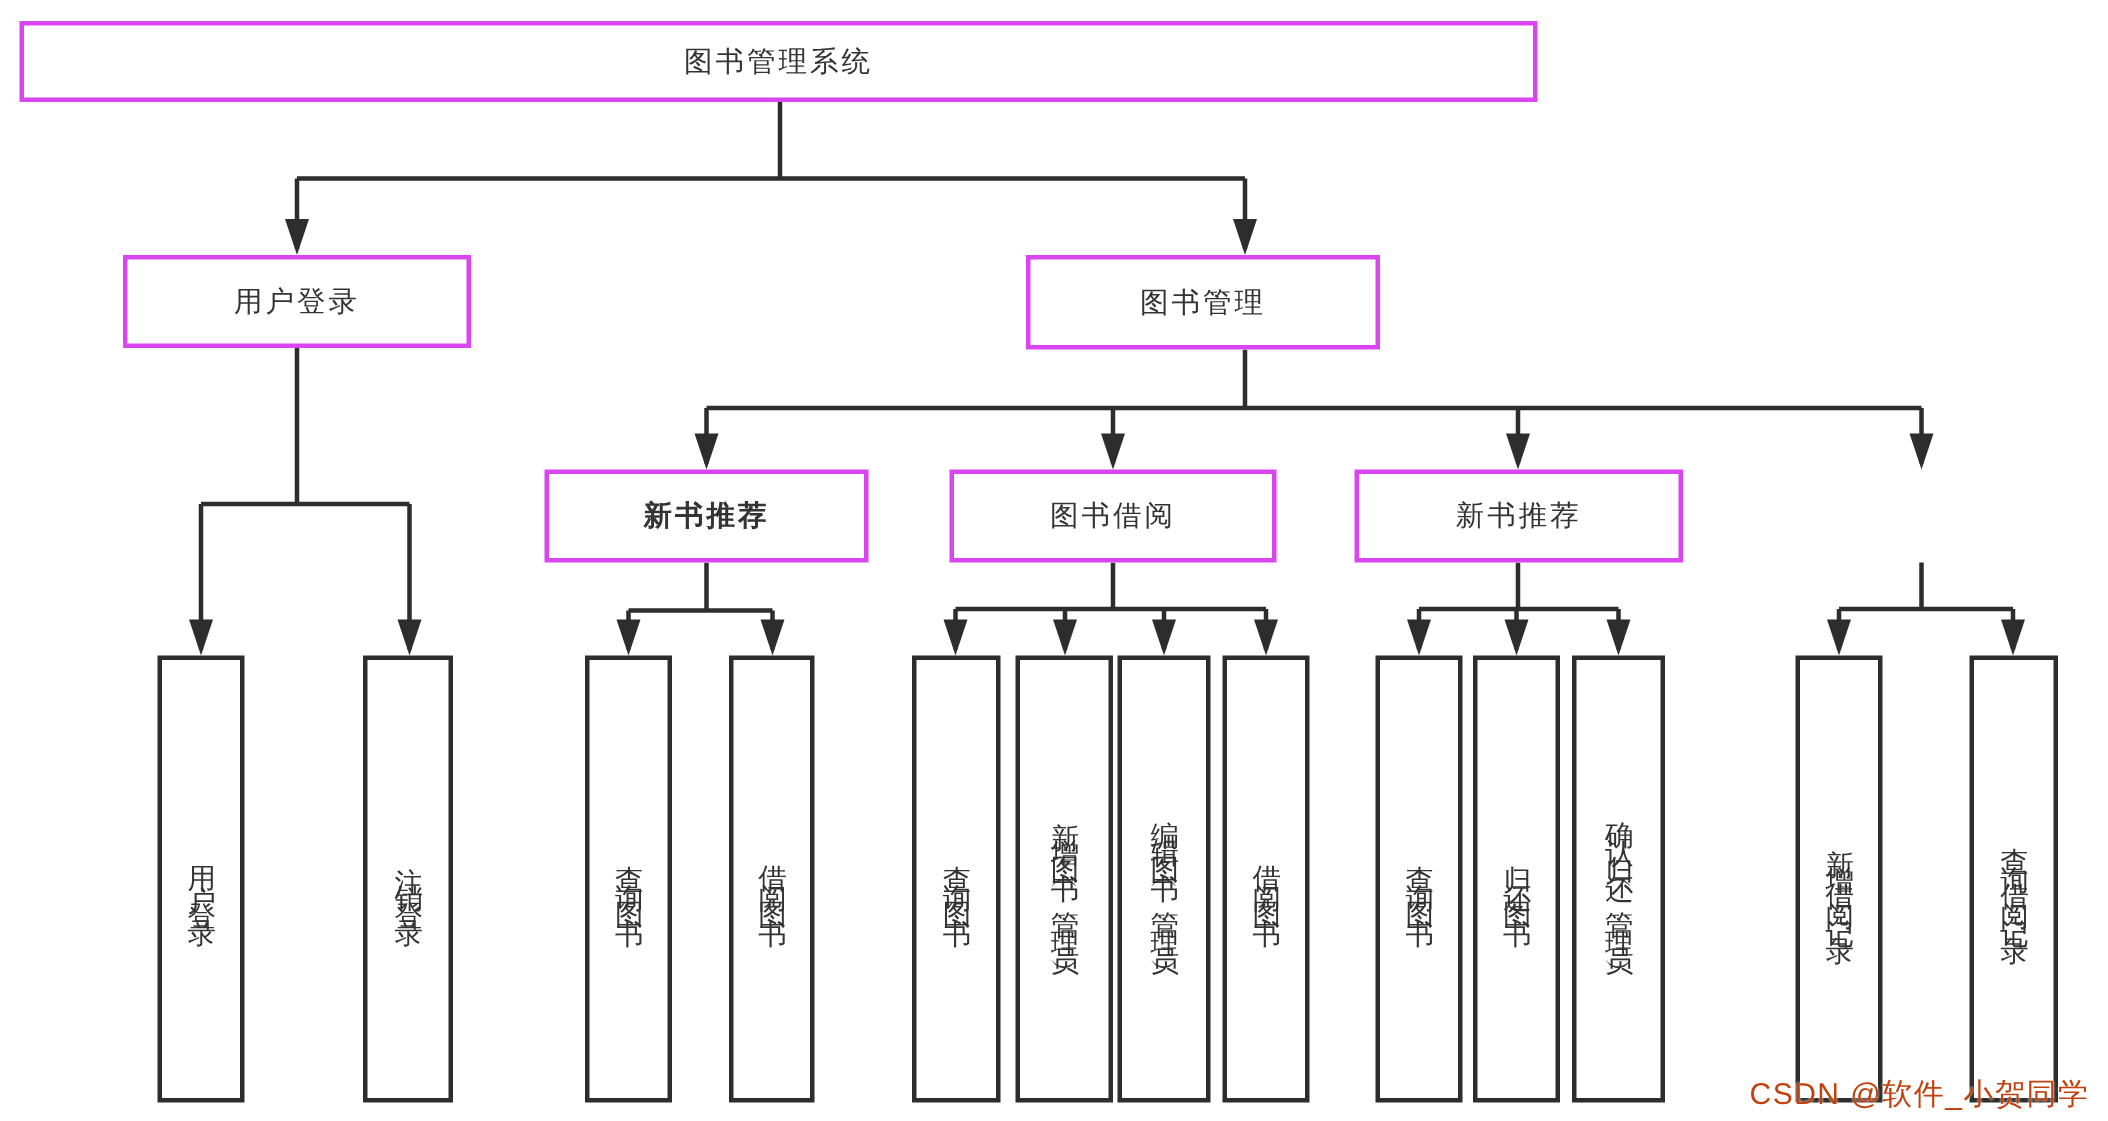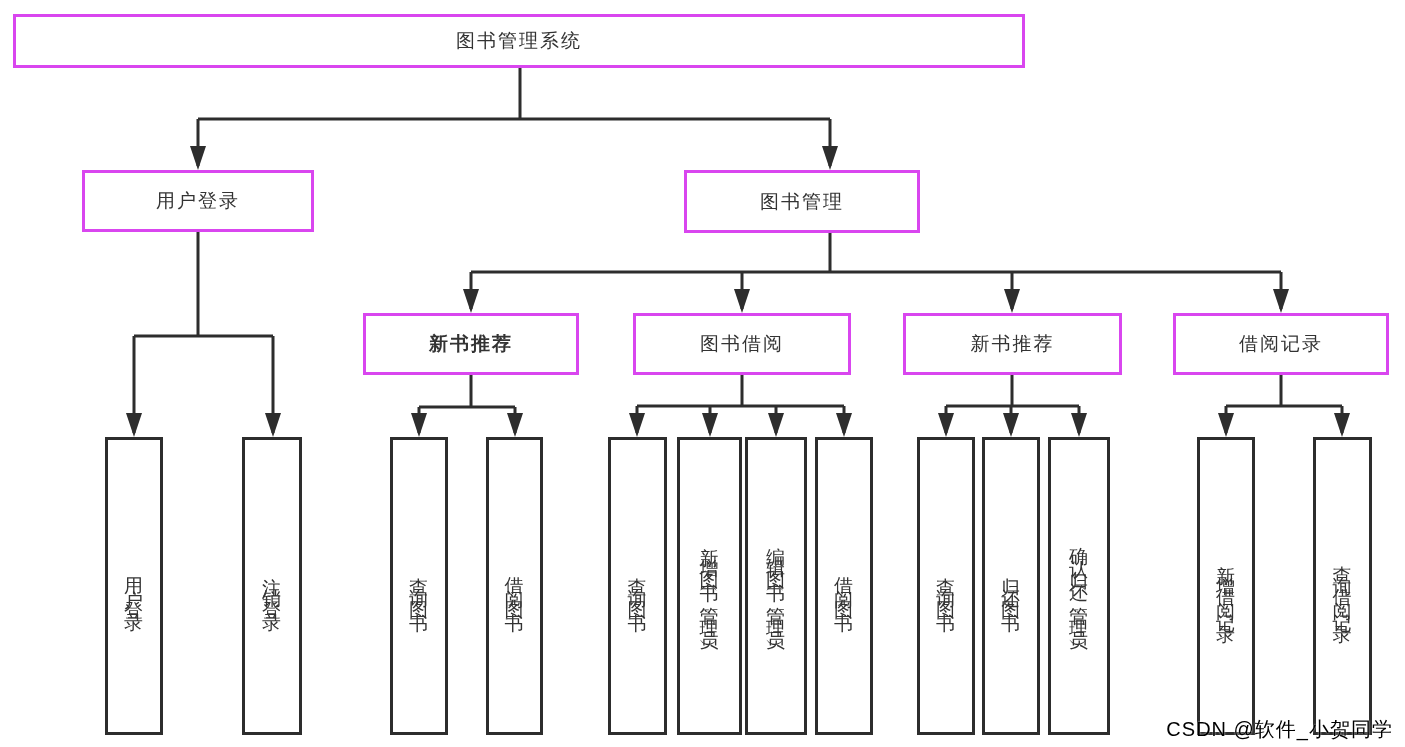--- a/index.html
+++ b/index.html
@@ -47,21 +47,21 @@
     letter-spacing: 12px;
     color: #333333;
     line-height: 1;
   }
   #watermark {
     position: absolute;
     right: 12px;
     bottom: 4px;
     font-size: 20px;
     letter-spacing: 1px;
-    color: #000000;
+    color: #c2410c;
     text-shadow: 0 0 2px #ffffff;
     white-space: nowrap;
   }
 </style>
 </head>
 <body>
 
 <div id="stage">
 
   <svg id="connectors" viewBox="0 0 1405 747" xmlns="http://www.w3.org/2000/svg">
@@ -117,23 +117,20 @@
 
   <div class="hbox" style="left:363px; top:313px; width:216px; height:62px;font-weight:bold;">
     <span>新书推荐</span>
   </div>
   <div class="hbox" style="left:633px; top:313px; width:218px; height:62px;text-align:right;">
     <span>图书借阅</span>
   </div>
   <div class="hbox" style="left:903px; top:313px; width:219px; height:62px;">
     <span>新书推荐</span>
   </div>
-  <div class="hbox" style="left:1173px; top:313px; width:216px; height:62px;">
-    <span>借阅记录</span>
-  </div>
 
   <div class="vbox" style="left:105px; width:58px;">
     <span class="vtext">用户登录</span>
   </div>
   <div class="vbox" style="left:242px; width:60px;">
     <span class="vtext">注销登录</span>
   </div>
 
   <div class="vbox" style="left:390px; width:58px;">
     <span class="vtext">查询图书</span>

